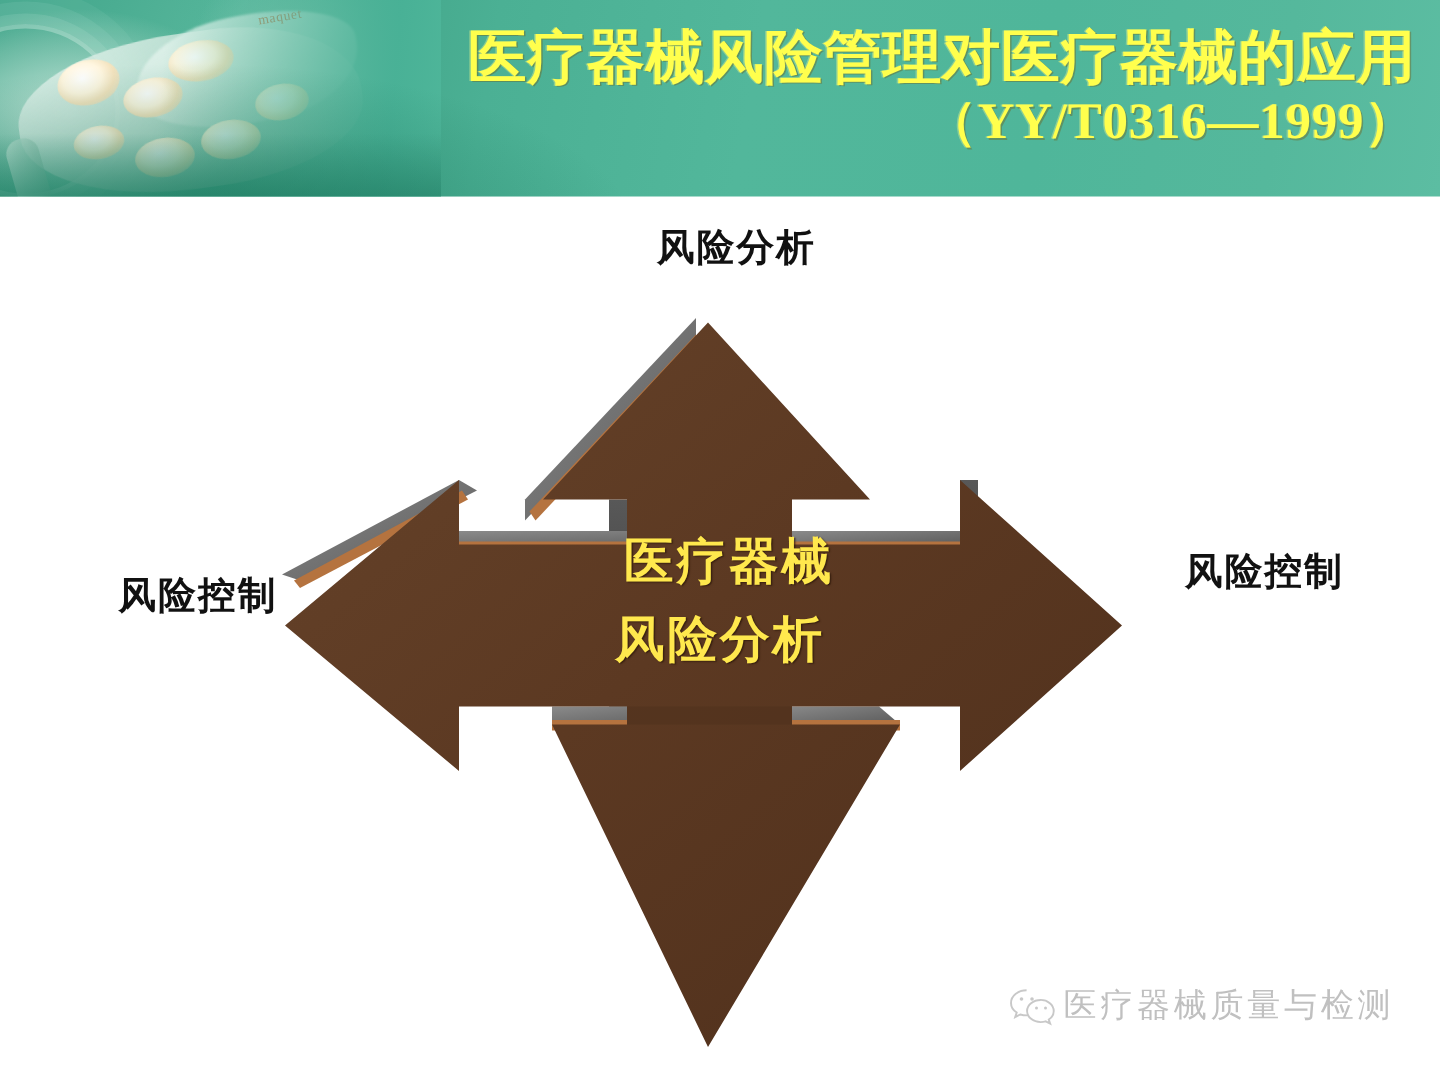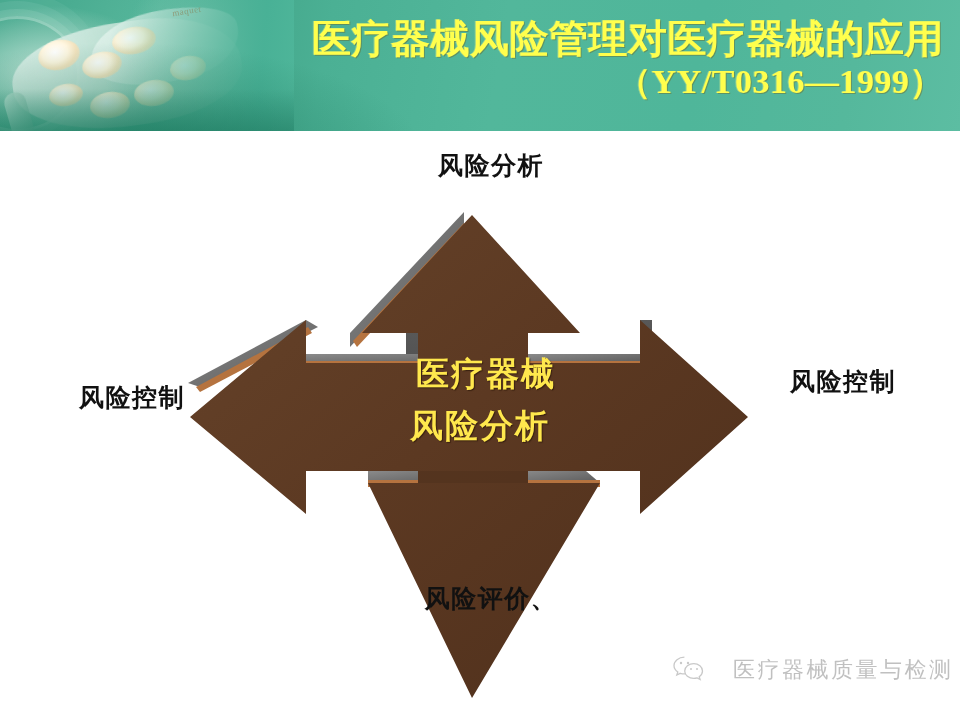--- a/index.html
+++ b/index.html
@@ -198,22 +198,22 @@
     z-index: 4;
   }
   #center-line-1 { top: 221px; padding-left: 12px; }
   #center-line-2 { top: 273px; }
 
   
   #watermark {
     position: absolute;
     left: 672px; top: 655px;
     display: flex;
-    align-items: flex-start;
-    gap: 27px;
+    align-items: flex-end;
+    gap: 3px;
     opacity: .62;
   }
   #watermark .wm-text {
     color: #9a9a9a;
     font-size: 22px;
     letter-spacing: 2.5px;
     white-space: nowrap;
     font-weight: normal;
   }
 </style>
@@ -321,21 +321,20 @@
     <div class="center-text" id="center-line-1">医疗器械</div>
     <div class="center-text" id="center-line-2">风险分析</div>
 
     <div class="diagram-label" id="label-top">风险分析</div>
 
     <div class="diagram-label" id="label-left">风险控制</div>
 
     <div class="diagram-label" id="label-right">风险控制</div>
 
     <div class="diagram-label" id="label-bottom">
-      <div>风险评价、</div>
     </div>
   </div>
 
   <div id="watermark">
     <svg width="34" height="27" viewBox="0 0 34 27">
       <g fill="none" stroke="#a8a8a8" stroke-width="1.3">
         <path d="M12.4 2.2C6.6 2.2 2 6 2 10.6c0 2.6 1.5 4.9 3.8 6.4l-1 3 3.4-1.7c1.3.4 2.7.6 4.2.6.4 0 .8 0 1.2-.1"></path>
         <path d="M21.8 8.6c-5 0-9.1 3.3-9.1 7.4 0 4.1 4.1 7.4 9.1 7.4 1.2 0 2.3-.2 3.3-.5l3 1.5-.9-2.7c2-1.3 3.3-3.4 3.3-5.7 0-4.1-4-7.4-8.7-7.4z"></path>
       </g>
       <circle cx="9" cy="8" r="1.2" fill="#a8a8a8"></circle>

